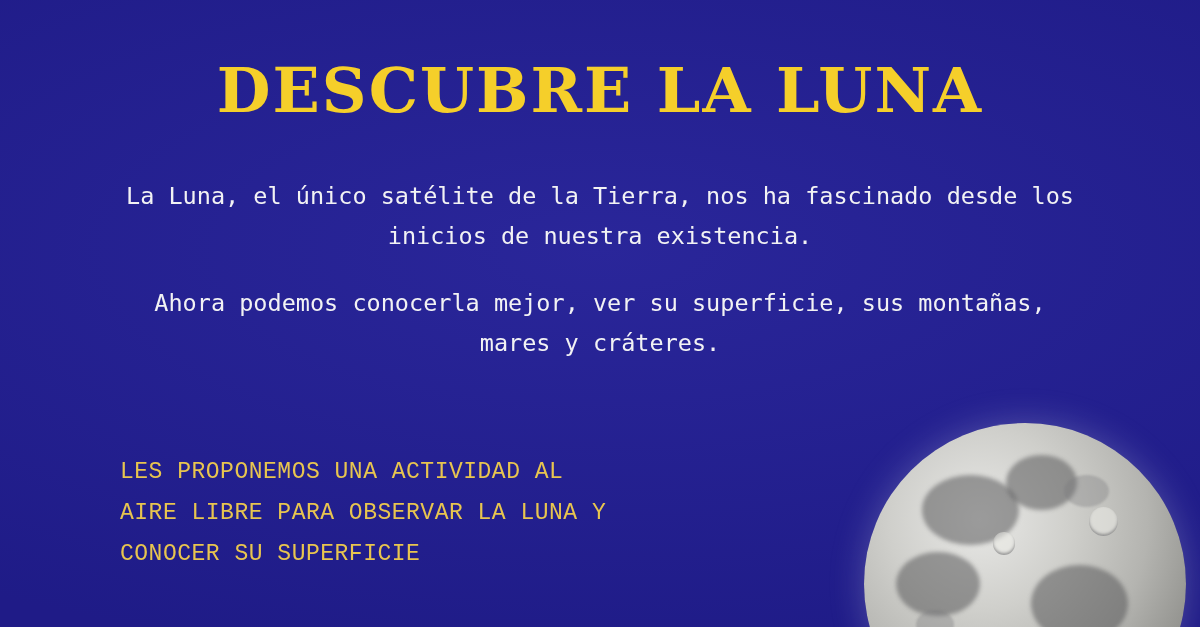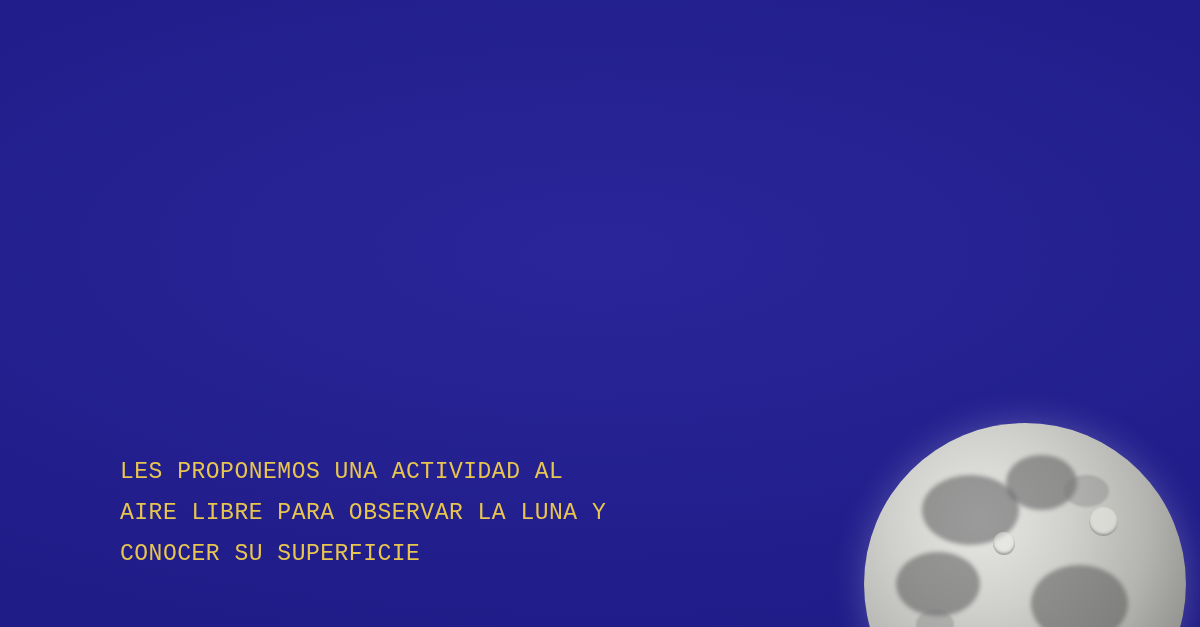--- a/index.html
+++ b/index.html
@@ -109,21 +109,26 @@
     border-radius: 50%;
     background: rgba(120,120,122,0.35);
     filter: blur(1.2px);
   }
 </style>
 </head>
 <body>
 
 <div class="poster">
 
+  <h1 class="title">DESCUBRE LA LUNA</h1>
 
+  <div class="body-copy">
+    <p>La Luna, el único satélite de la Tierra, nos ha fascinado desde los inicios de nuestra existencia.</p>
+    <p>Ahora podemos conocerla mejor, ver su superficie, sus montañas, mares y cráteres.</p>
+  </div>
 
   <div class="callout">LES PROPONEMOS UNA ACTIVIDAD AL
 AIRE LIBRE PARA OBSERVAR LA LUNA Y
 CONOCER SU SUPERFICIE</div>
 
   <div class="moon-wrap">
     <div class="moon">
       <span class="mare" style="left:18%;top:16%;width:30%;height:22%;"></span>
       <span class="mare" style="left:44%;top:10%;width:22%;height:17%;"></span>
       <span class="mare" style="left:10%;top:40%;width:26%;height:20%;"></span>

